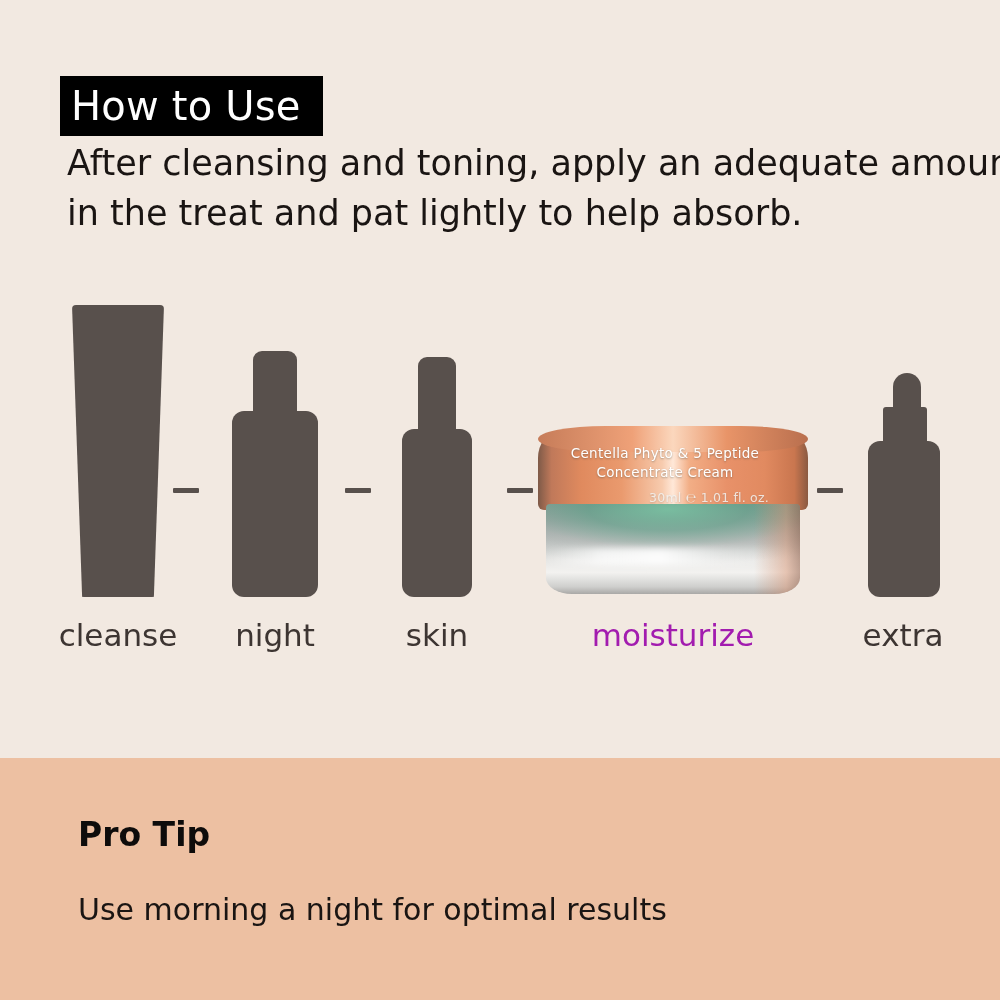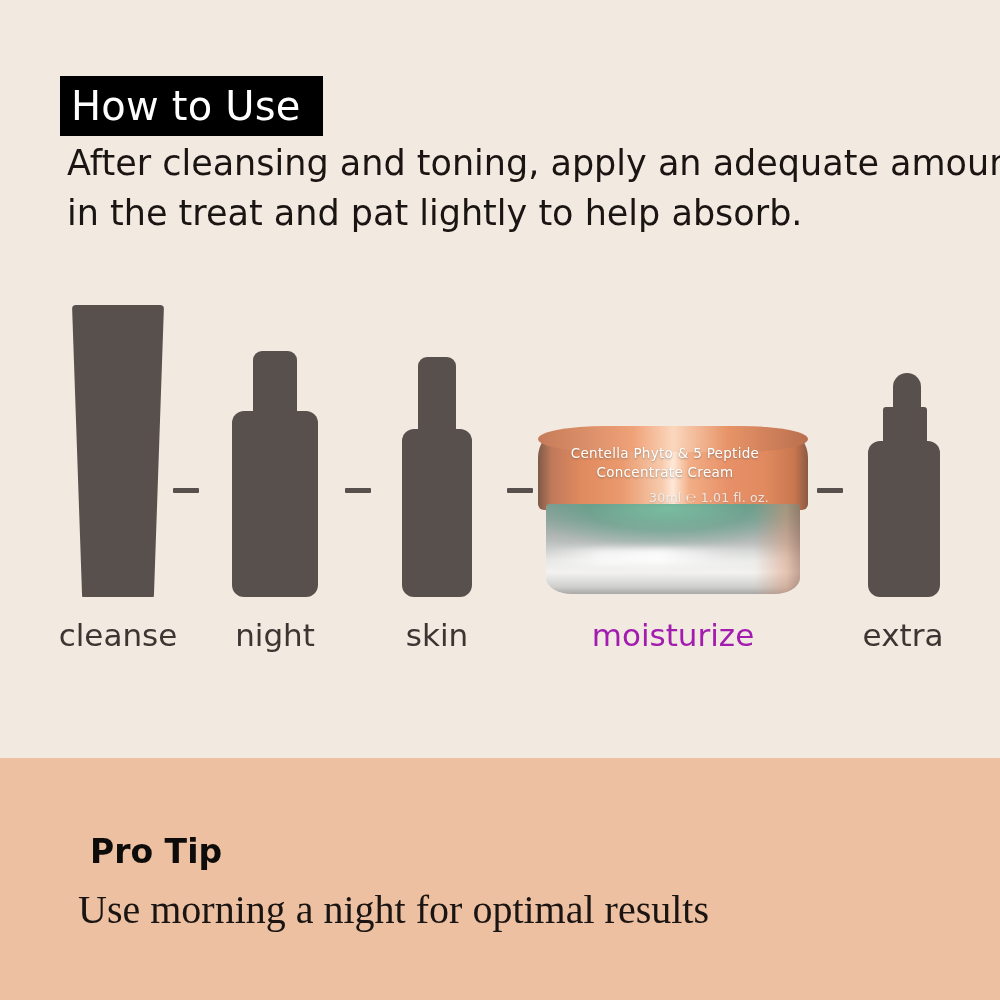--- a/index.html
+++ b/index.html
@@ -228,38 +228,36 @@
     position: absolute;
     left: 0;
     top: 758px;
     width: 1000px;
     height: 242px;
     background: #EDC0A2;
   }
   #protip-title {
     position: absolute;
     left: 78px;
-    top: 76px;
+    top: 59px;
     font-size: 33px;
     line-height: 36px;
     font-weight: 700;
     color: #0E0C0B;
     white-space: nowrap;
-    margin-left: 12px;
   }
   #protip-text {
     position: absolute;
     left: 78px;
     top: 135px;
-    font-size: 40px;
+    font-size: 30px;
     line-height: 34px;
     font-weight: 400;
     color: #1A1513;
     white-space: nowrap;
-    font-family: Liberation Serif, serif;
   }
 </style>
 </head>
 <body>
 
 <div id="page">
 
   <div id="top-panel">
 
     <div id="title-badge">

